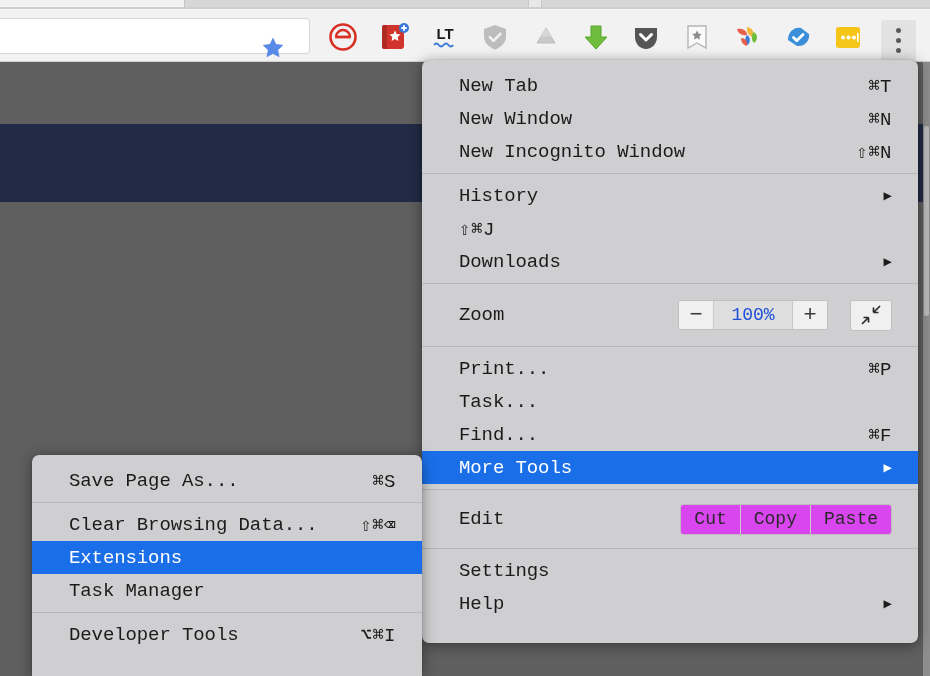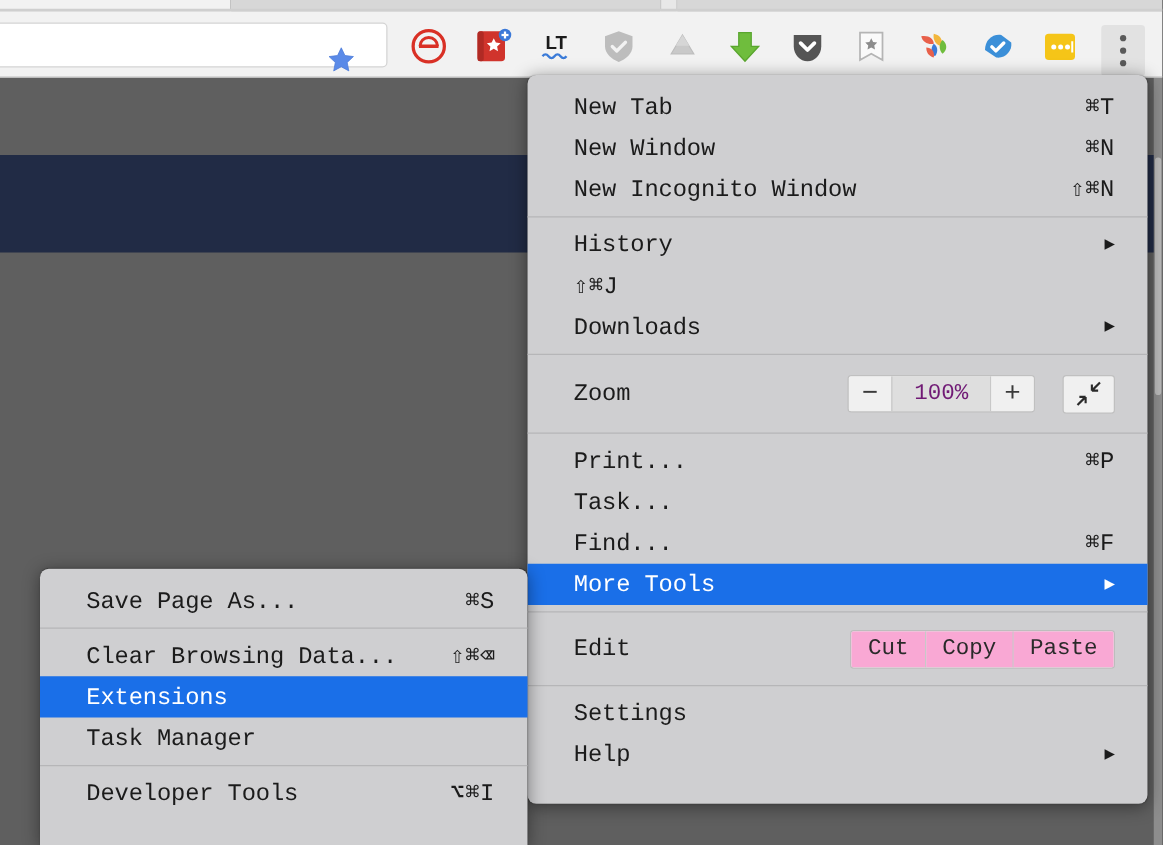--- a/index.html
+++ b/index.html
@@ -64,32 +64,32 @@
   .sep { height:1px; background:#b6b6b8; margin:5px 0; }
   .pad-top { padding-top:9px; }
 
   
   .mi-zoom { height:52px;gap:16px; }
   .zoom-group { display:flex; align-items:stretch; height:30px;
       border:1px solid #c0c0c0; border-radius:3px; overflow:hidden; background:#eeeeee; }
   .zoom-btn { width:34px; display:flex; align-items:center; justify-content:center;
       font-size:22px; color:#3a3a3a; background:#f0f0f0; }
   .zoom-val { width:80px; display:flex; align-items:center; justify-content:center;
-      font-size:18px; color:#701a75; background:#dedede;
+      font-size:18px; color:#1d4ed8; background:#dedede;
       border-left:1px solid #c8c8c8; border-right:1px solid #c8c8c8; }
   .fs-btn { margin-left:22px; width:42px; height:31px; background:#f0f0f0;
       border:1px solid #c0c0c0; border-radius:3px;
       display:flex; align-items:center; justify-content:center; }
 
   
   .mi-edit { height:48px; }
   .edit-group { display:flex; align-items:stretch; height:31px;
       border:1px solid #bdbdbd; border-radius:3px; overflow:hidden; background:#f0f0f0; }
   .edit-btn { padding:0 13px; display:flex; align-items:center; justify-content:center;
-      font-size:18px; color:#2a2a2a; background:#f9a8d4;
+      font-size:18px; color:#2a2a2a; background:#d946ef;
       border-right:1px solid #c8c8c8; }
   .edit-btn:last-child { border-right:none; }
 
   .right-slot { margin-left:auto; display:flex; align-items:center; }
 </style>
 </head>
 <body>
 
 <div id="root">
 

